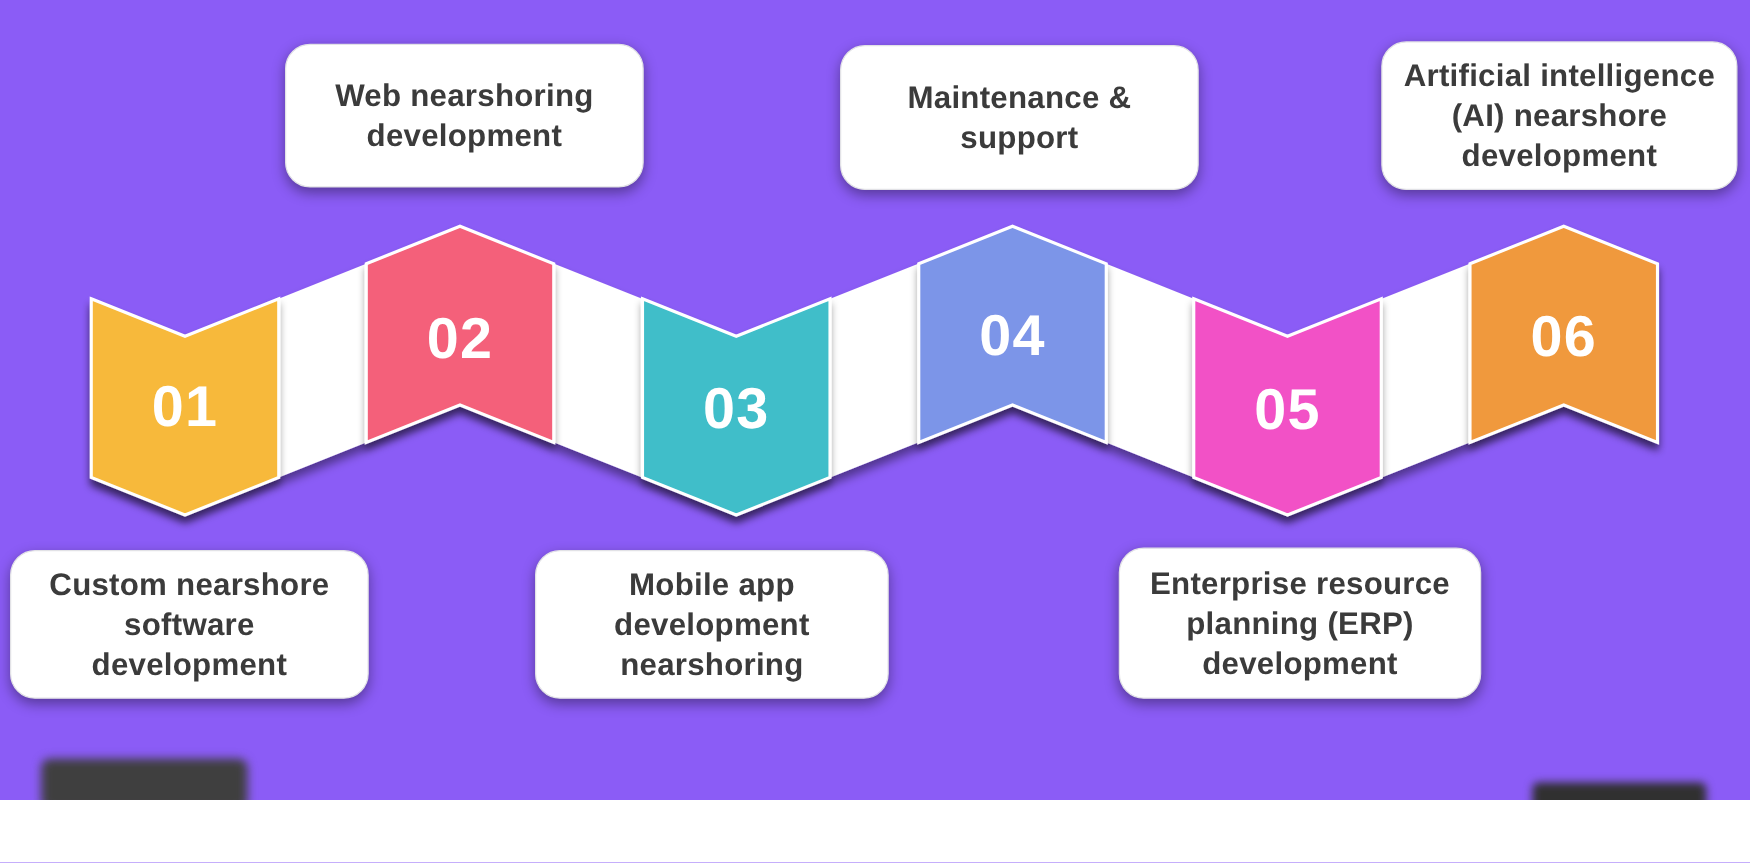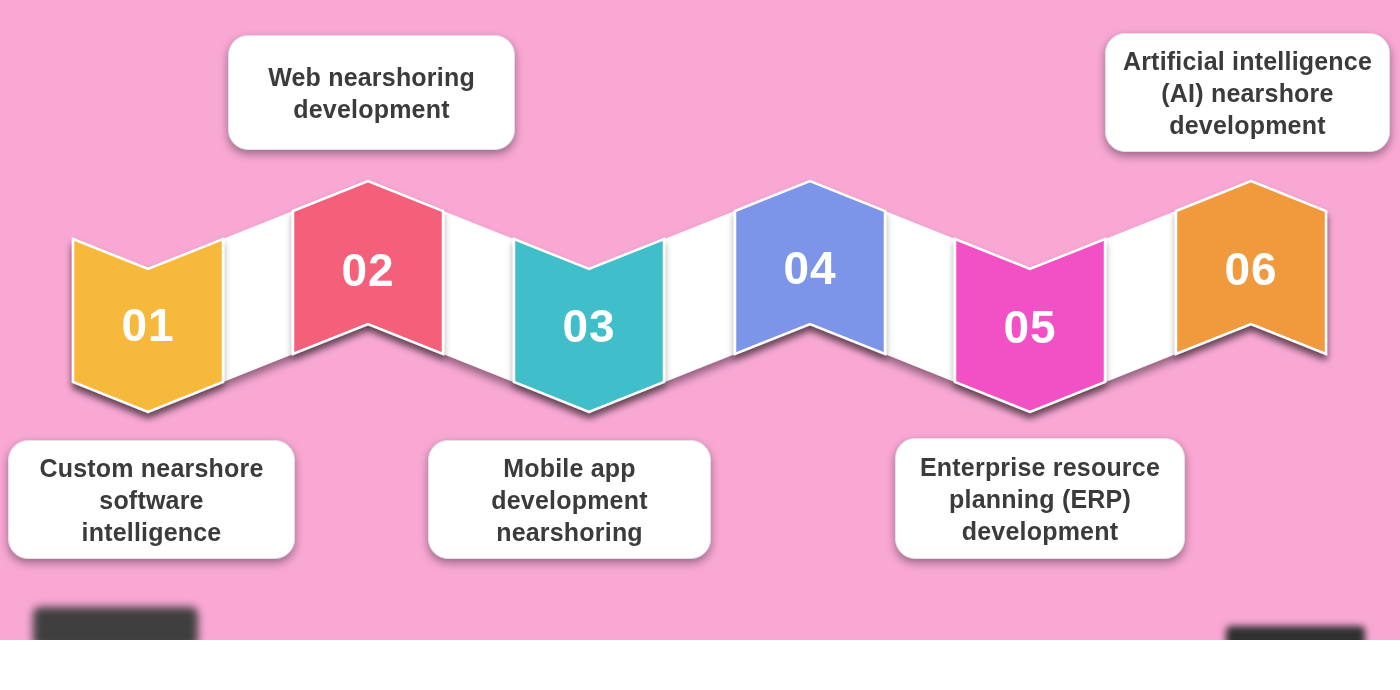--- a/index.html
+++ b/index.html
@@ -1,20 +1,20 @@
 <!DOCTYPE html>
 <html><head>
 <meta charset="utf-8">
 <style>
   html, body { margin: 0; padding: 0; background: #ffffff; }
   .stage {
     position: relative;
     width: 1400px;
     height: 640px;
-    background: #f9a8d4;
+    background: #8b5cf6;
     overflow: hidden;
     font-family: "Liberation Sans", sans-serif;
   }
   .ribbon-svg {
     position: absolute;
     left: 0; top: 0;
     width: 1400px; height: 690px;
   }
   .callout {
     position: absolute;
@@ -78,20 +78,24 @@
 </style>
 </head>
 <body>
 
 <div class="stage">
 
   <div class="callout c-top-0">
     <span class="callout-text">Web nearshoring
 development</span>
   </div>
+  <div class="callout c-top-1">
+    <span class="callout-text">Maintenance &amp;
+support</span>
+  </div>
   <div class="callout c-top-2">
     <span class="callout-text">Artificial intelligence
 (AI) nearshore
 development</span>
   </div>
 
   <svg class="ribbon-svg" viewBox="0 0 1400 690" aria-hidden="true">
     <defs>
       <filter id="fBand" x="-10%" y="-40%" width="120%" height="180%">
         <feDropShadow dx="0" dy="6" stdDeviation="4" flood-color="#000000" flood-opacity="0.42"></feDropShadow>
@@ -118,21 +122,21 @@
       <text class="step-number" x="589" y="342">03</text>
       <text class="step-number" x="810" y="284">04</text>
       <text class="step-number" x="1030" y="343">05</text>
       <text class="step-number" x="1251" y="285">06</text>
     </g>
   </svg>
 
   <div class="callout c-bot-0">
     <span class="callout-text">Custom nearshore
 software
-intelligence</span>
+development</span>
   </div>
   <div class="callout c-bot-1">
     <span class="callout-text">Mobile app
 development
 nearshoring</span>
   </div>
   <div class="callout c-bot-2">
     <span class="callout-text">Enterprise resource
 planning (ERP)
 development</span>

